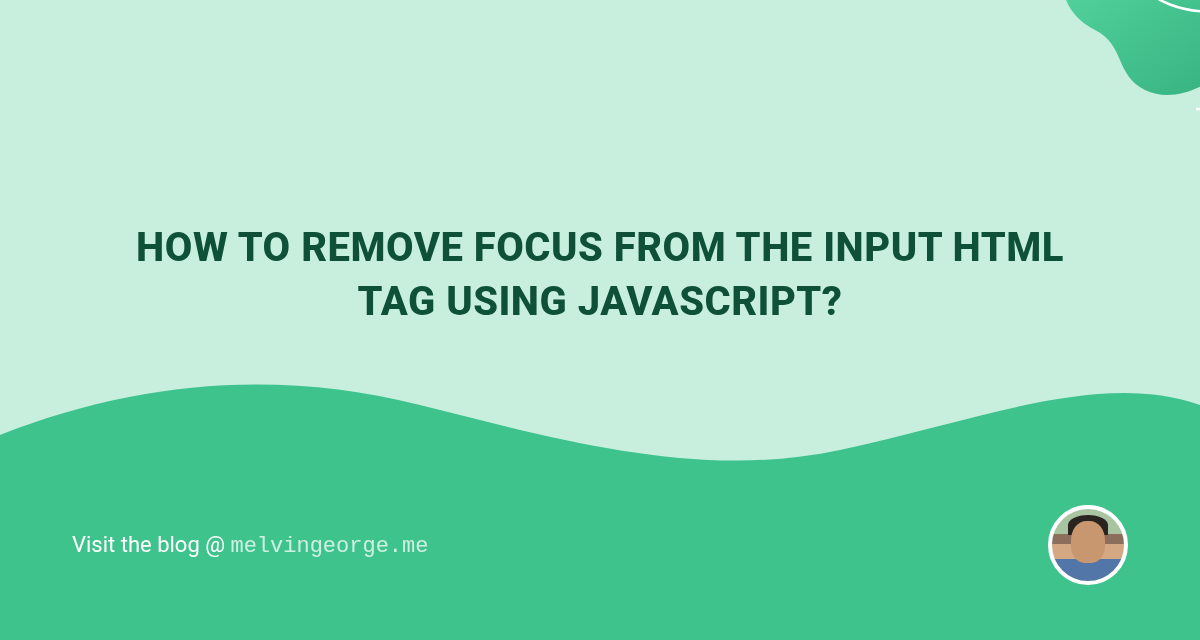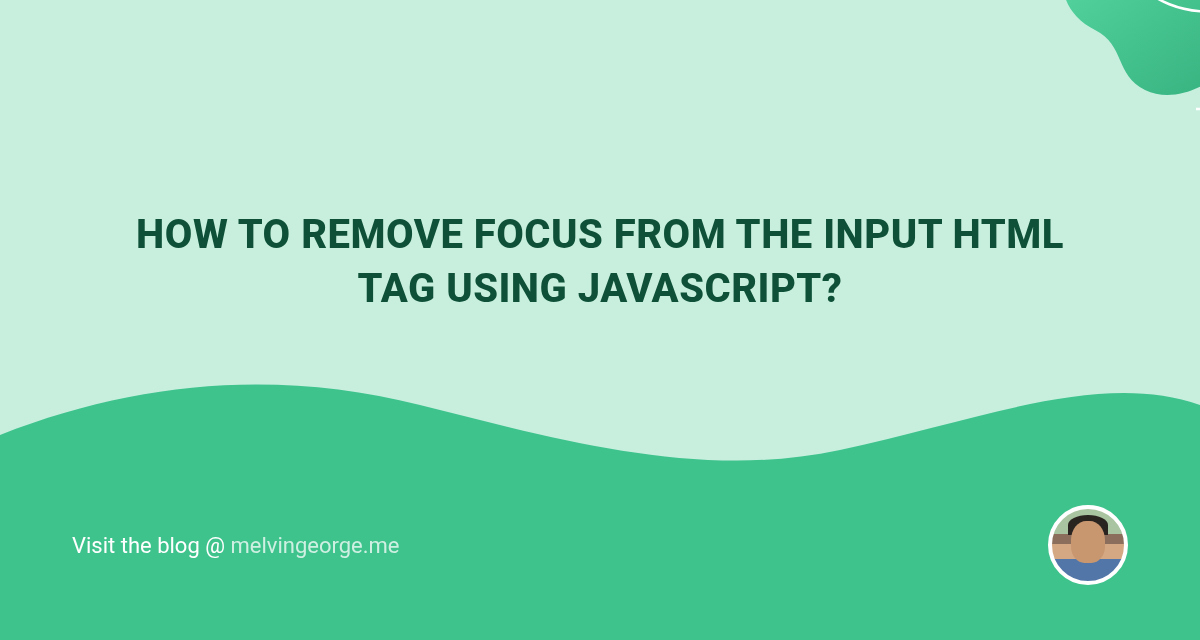--- a/index.html
+++ b/index.html
@@ -17,21 +17,21 @@
     }
     .blob {
       position: absolute;
       top: -40px;
       right: -40px;
       width: 260px;
       height: 180px;
     }
     .title {
       position: absolute;
-      top: 208px;
+      top: 221px;
       left: 50%;
       transform: translateX(-50%);
       width: 940px;
       text-align: center;
       color: #0e5138;
       font-size: 40px;
       font-weight: 800;
       line-height: 1.35;
       letter-spacing: 0.5px;
     }
@@ -52,20 +52,21 @@
       justify-content: space-between;
       z-index: 2;
     }
     .visit-text {
       color: #ffffff;
       font-size: 22px;
       font-weight: 400;
     }
     .visit-url {
       color: rgba(255, 255, 255, 0.75);
+      font-family: Liberation Mono, monospace;
     }
     .avatar {
       width: 80px;
       height: 80px;
       border-radius: 50%;
       border: 4px solid #ffffff;
       background: linear-gradient(to bottom, #a8c4a0 0%, #a8c4a0 35%, #8b6f5c 35%, #8b6f5c 48%, #d4a882 48%, #d4a882 70%, #5276a8 70%, #5276a8 100%);
       position: relative;
       overflow: hidden;
     }

